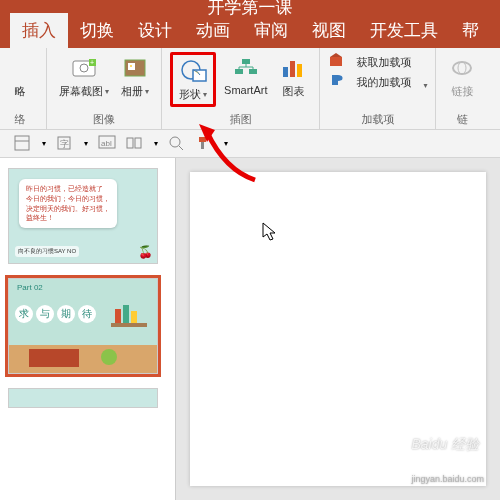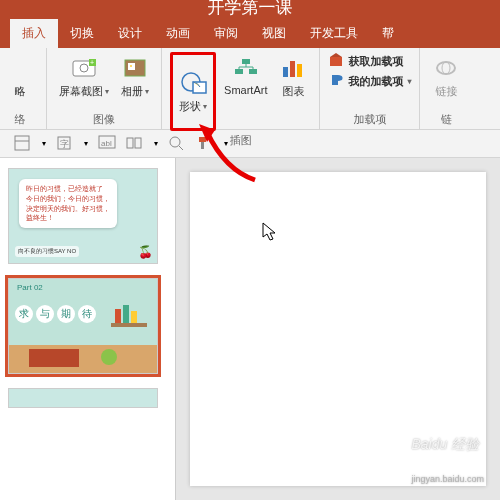--- a/index.html
+++ b/index.html
@@ -1,30 +1,30 @@
 <!DOCTYPE html>
 <html><head>
   <meta charset="utf-8">
   <style>
     * { margin: 0; padding: 0; box-sizing: border-box; font-family: "Microsoft YaHei", sans-serif; }
     body { width: 500px; height: 500px; overflow: hidden; background: #fff; position: relative; }
     .titlebar { background: #b7472a; height: 16px; color: #fff; font-size: 17px; text-align: center; line-height: 16px; }
     .tabbar { background: #b7472a; height: 32px; display: flex; align-items: flex-end; padding-left: 10px; }
-    .tab { color: #fff; font-size: 12px; padding: 6px 12px; cursor: pointer; }
+    .tab { color: #fff; font-size: 17px; padding: 6px 12px; cursor: pointer; }
     .tab.active { background: #f3f3f3; color: #b7472a; }
     .ribbon { background: #f3f3f3; height: 82px; display: flex; border-bottom: 1px solid #d4d4d4; }
     .group { display: flex; flex-direction: column; align-items: center; border-right: 1px solid #d4d4d4; padding: 4px 8px 2px; }
     .group-items { display: flex; gap: 4px; flex: 1; align-items: flex-start; }
     .group-label { font-size: 11px; color: #666; margin-top: 2px; }
     .ritem { display: flex; flex-direction: column; align-items: center; padding: 2px 4px; cursor: pointer; }
     .ritem .icon { width: 28px; height: 28px; display: flex; align-items: center; justify-content: center; }
     .ritem .lbl { font-size: 11px; color: #333; margin-top: 2px; display: flex; align-items: center; gap: 2px; }
     .highlight { border: 3px solid #e60000; border-radius: 2px; }
     .small-items { display: flex; flex-direction: column; gap: 2px; font-size: 11px; color: #333; }
-    .small-items .srow { display: flex; align-items: center; gap: 4px; cursor: pointer; font-weight: bold; }
+    .small-items .srow { display: flex; align-items: flex-end; gap: 12px; cursor: pointer; }
     .qat { background: #f3f3f3; height: 28px; display: flex; align-items: center; gap: 10px; padding: 0 14px; border-bottom: 1px solid #d4d4d4; }
     .qat .qi { width: 18px; height: 18px; }
     .workarea { display: flex; height: 342px; background: #e6e6e6; }
     .thumbs { width: 175px; background: #fff; padding: 10px 8px; overflow: hidden; }
     .thumb { border: 1px solid #ccc; margin-bottom: 14px; width: 150px; height: 96px; position: relative; background: #c9e8e3; }
     .thumb.sel { outline: 3px solid #d35230; }
     .canvas { flex: 1; background: #e6e6e6; padding: 14px; border-left: 1px solid #ccc; position: relative; }
     .slide { background: #fff; width: 100%; height: 100%; box-shadow: 0 0 4px rgba(0,0,0,.2); }
     .arrow { position: absolute; }
     .cursor { position: absolute; left: 262px; top: 222px; }
@@ -90,21 +90,21 @@
             <span>相册</span>
             <span class="caret">▾</span>
           </div>
       </div>
     </div>
     <div class="group-label">图像</div>
   </div>
 
   <div class="group">
     <div class="group-items">
-      <div class="ritem highlight" style="padding:14px 6px;">
+      <div class="ritem highlight" style="padding:2px 6px;">
         <div class="icon">
             <svg width="30" height="26">
               <circle cx="12" cy="12" r="9" fill="none" stroke="#3a7bbf" stroke-width="1.5"></circle>
               <rect x="14" y="12" width="13" height="11" fill="#fff" stroke="#3a7bbf" stroke-width="1.5"></rect>
               <path d="M14 12 A9 9 0 0 1 21 17" fill="#ffd54a" stroke="#3a7bbf" stroke-width="1"></path>
             </svg>
           </div>
         <div class="lbl">
             <span>形状</span>
             <span class="caret">▾</span>

